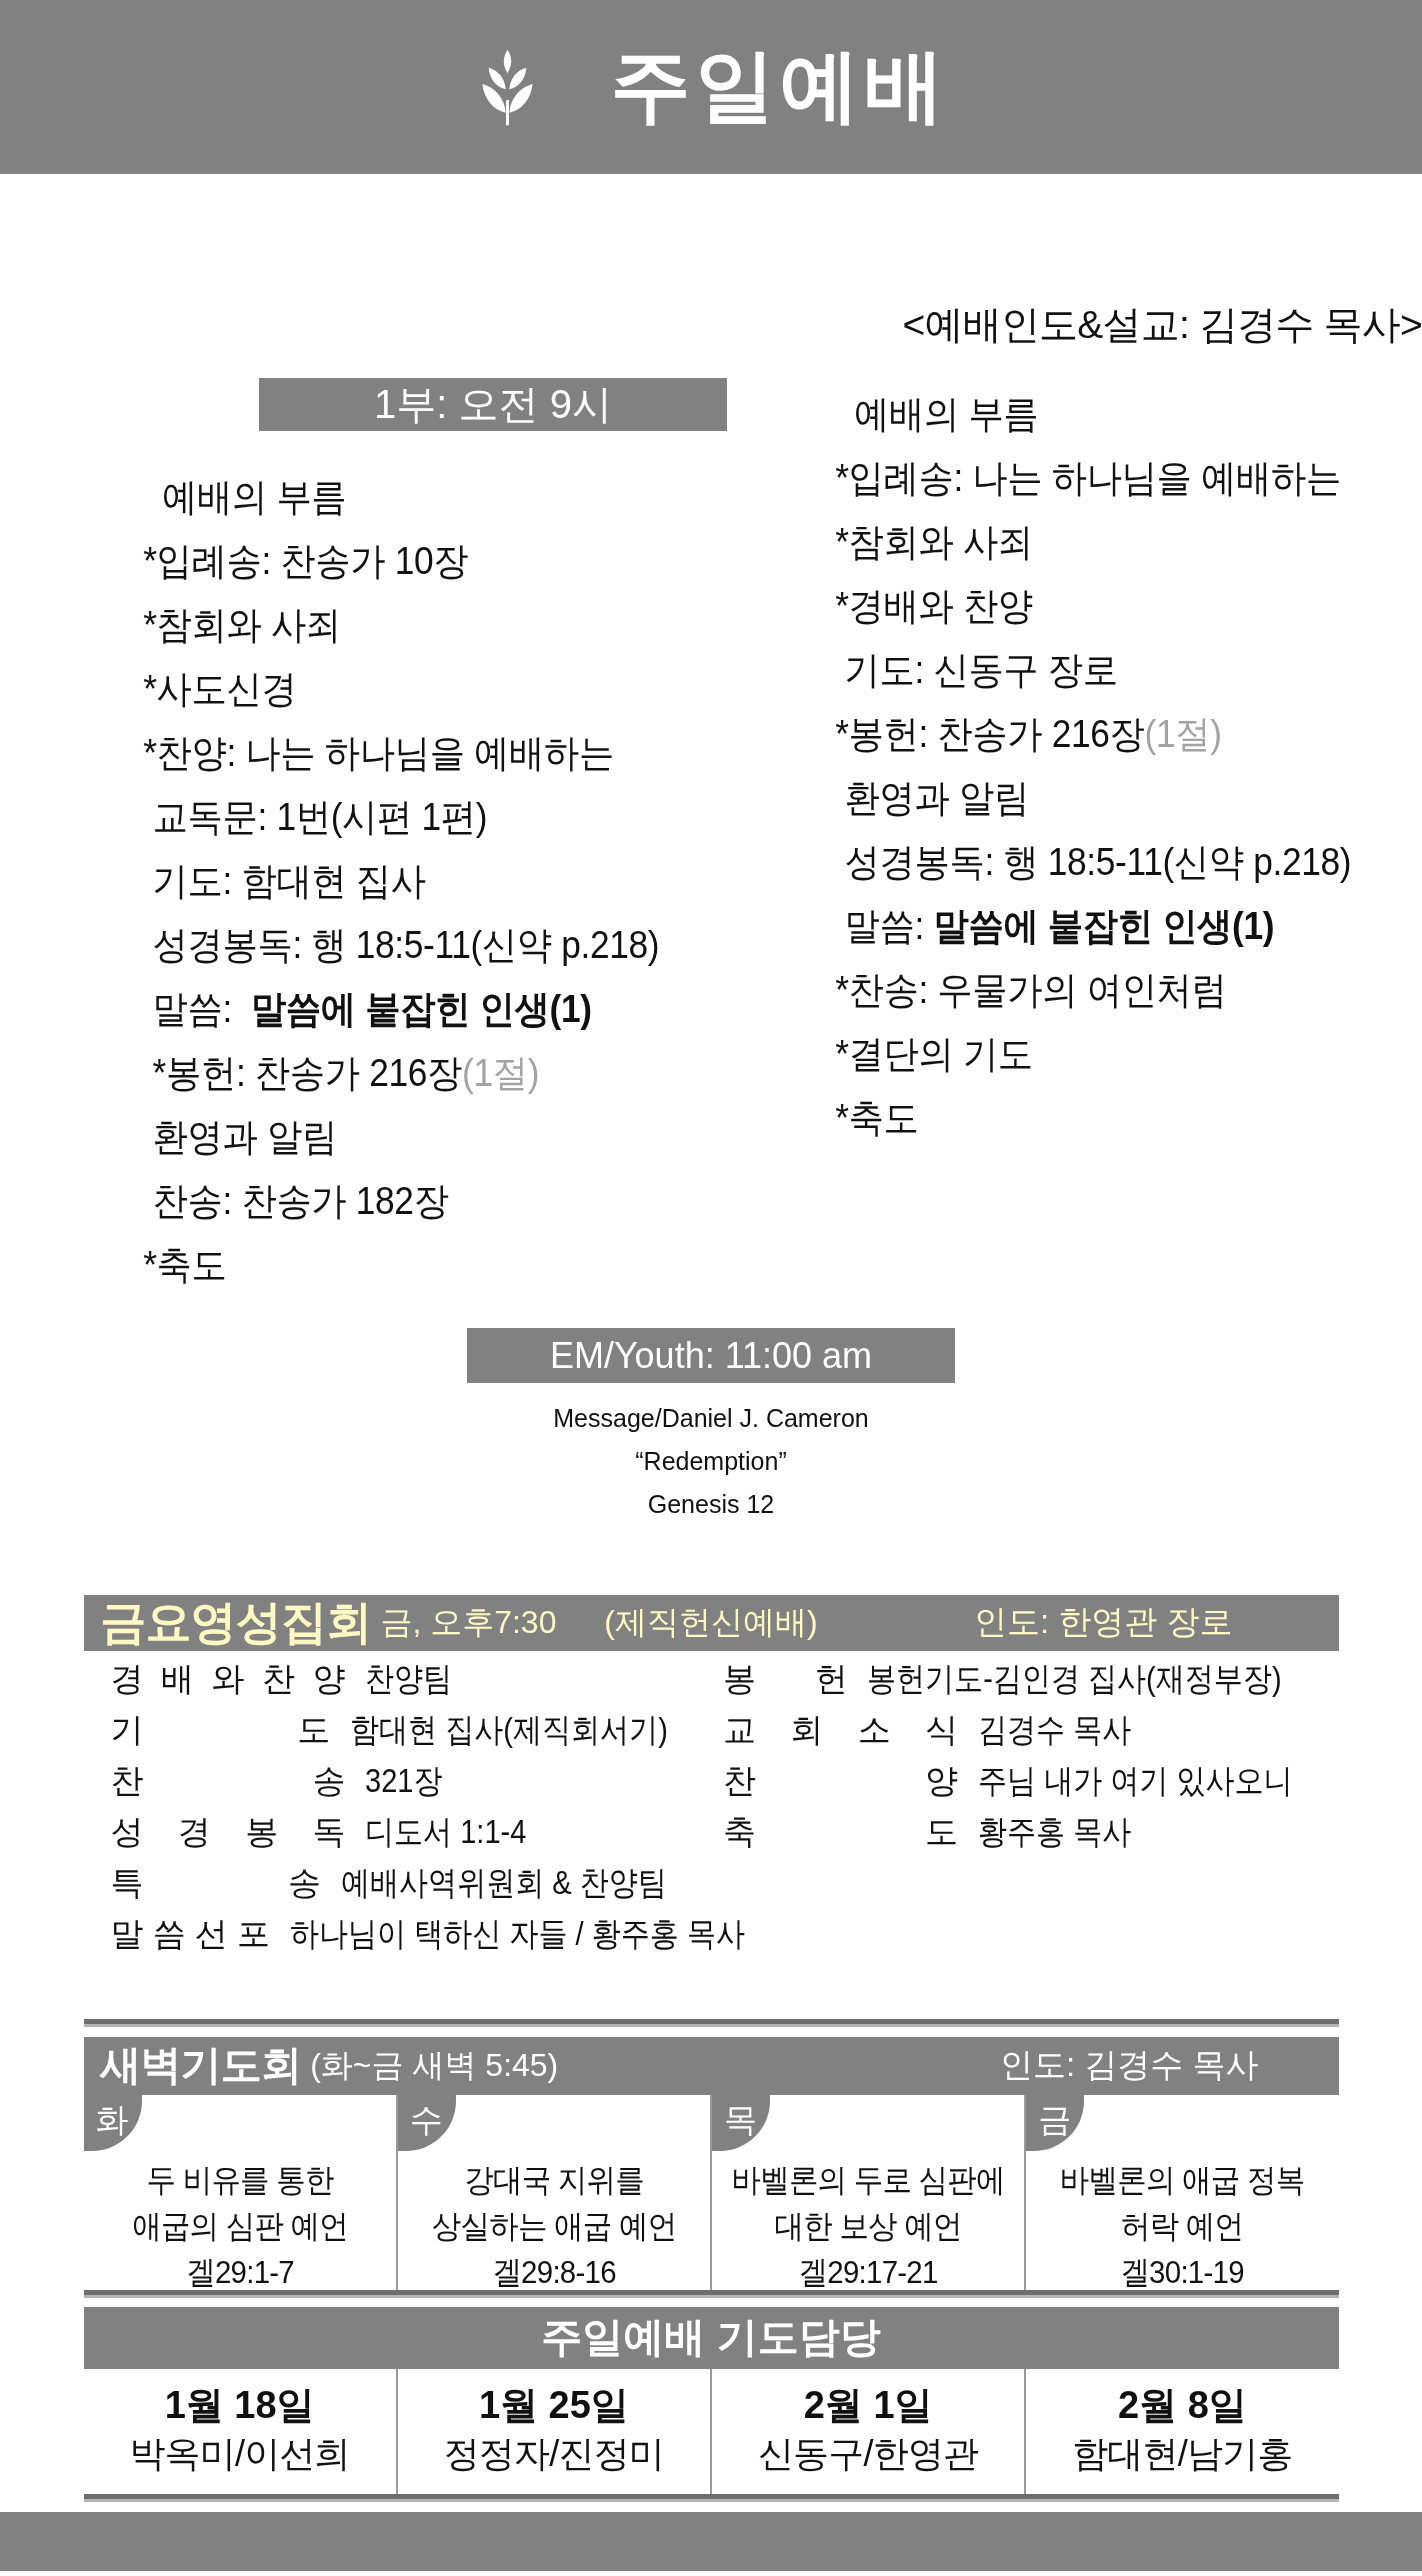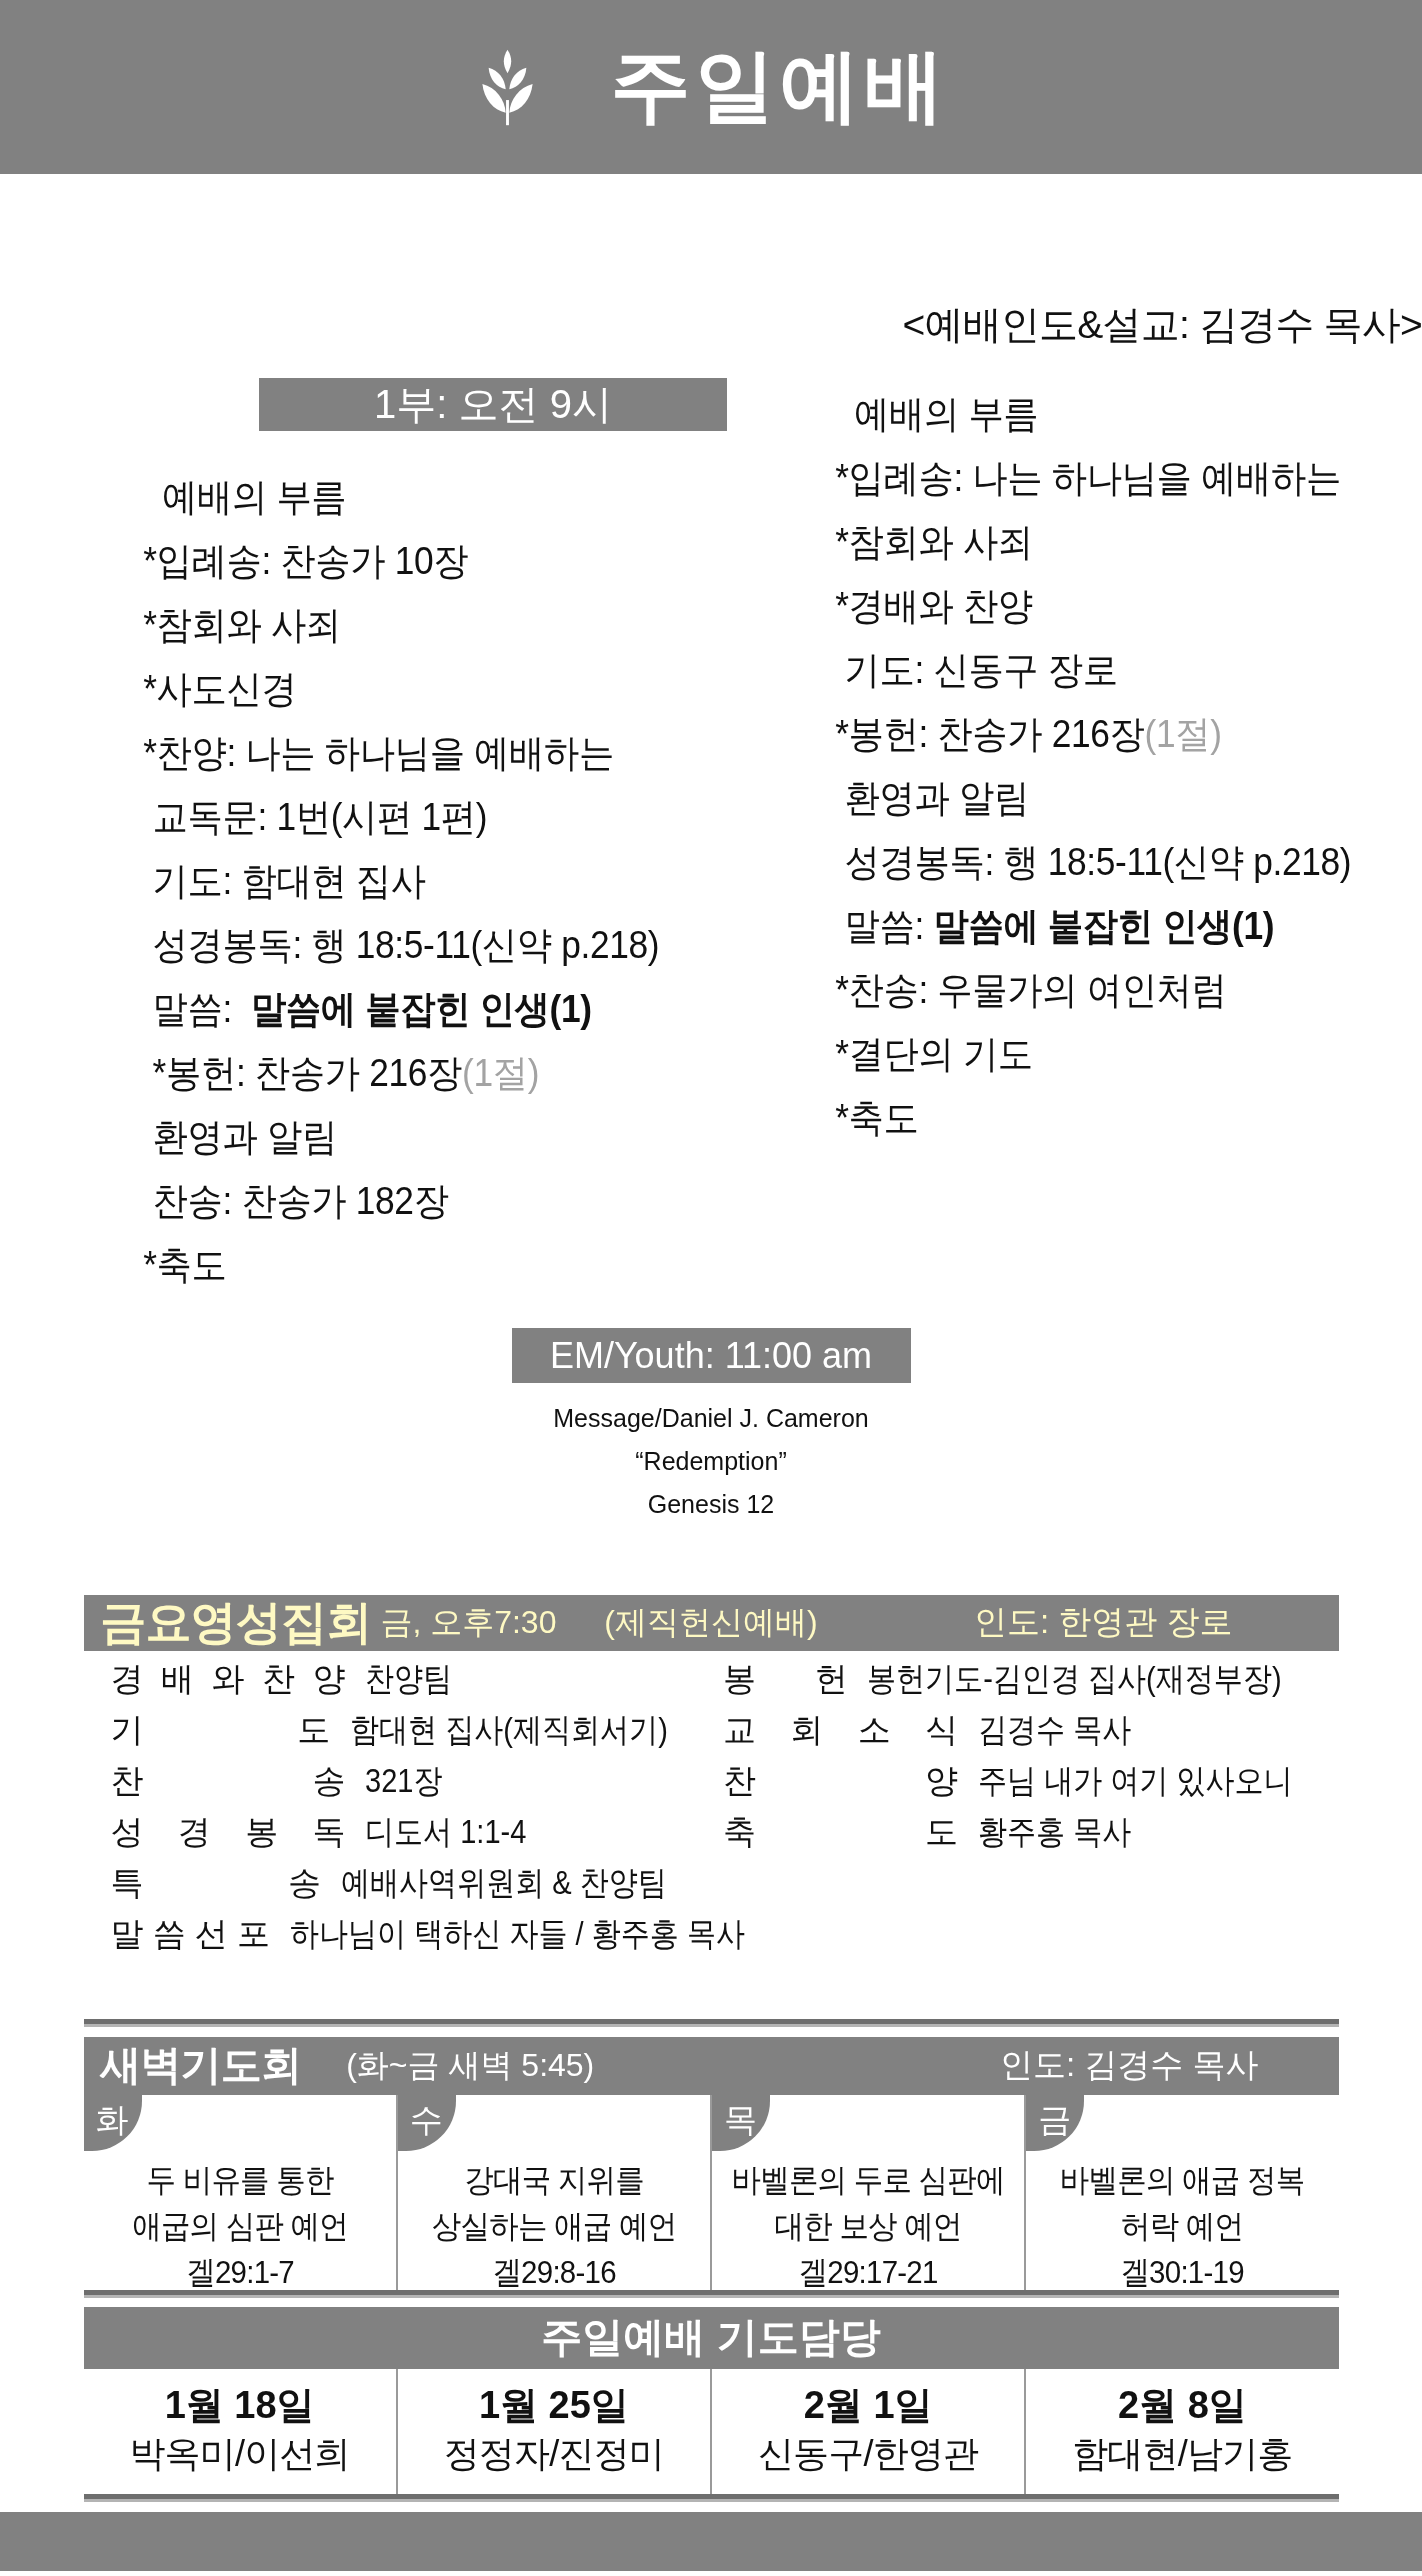--- a/index.html
+++ b/index.html
@@ -21,21 +21,21 @@
             display:flex;align-items:center;justify-content:center;font-size:40px;}
   .col-head.first{margin-left:220px;}
   .col-head.second{margin-left:136px;}
   .wlist{list-style:none;margin:34px 0 0 0;padding:0 0 0 112px;
          transform:scaleX(0.93);transform-origin:left top;}
   .wlist li{white-space:pre;font-size:38px;line-height:64px;letter-spacing:-0.4px;}
   .wlist .b{font-weight:700;}
   .wlist .muted{color:#a3a3a3;}
 
   
-  .em-box{width:399px;height:55px;margin:31px auto 0 auto;background:#818181;color:#fff;
+  .em-box{width:488px;height:55px;margin:31px auto 0 auto;background:#818181;color:#fff;
           display:flex;align-items:center;justify-content:center;font-size:36px;}
   .em-lines{margin-top:13.6px;text-align:center;font-size:25px;line-height:43px;}
 
   
   .content{width:1255px;margin:0 auto;}
 
   
   .fri-bar{position:relative;margin-top:69px;height:56px;background:#818181;color:#fef9c3;
            display:flex;align-items:center;padding:0 0 0 16.7px;box-sizing:border-box;}
   .fri-title{font-size:46px;font-weight:700;letter-spacing:-0.8px;}
@@ -54,21 +54,21 @@
   
   .divider{width:100%;}
   .divider .dk{height:5.3px;background:#6e6e6e;}
   .divider .lt{height:3px;background:#b4b4b4;}
   .div1{margin-top:59px;}
   .div2{margin-top:0;}
   .div3{margin-top:0;}
 
   
   .dawn-bar{margin-top:9.8px;height:58px;background:#818181;color:#fff;
-            display:flex;align-items:center;padding:0 0 0 16.7px;box-sizing:border-box;gap:36px;}
+            display:flex;align-items:center;padding:0 0 0 16.7px;box-sizing:border-box;}
   .dawn-title{font-size:41px;font-weight:700;letter-spacing:-0.8px;}
   .dawn-time{font-size:32px;margin-left:9px;}
   .dawn-leader{margin-left:auto;margin-right:80px;font-size:33px;}
   .days{display:flex;height:195px;}
   .day{flex:1;box-sizing:border-box;text-align:center;}
   .day + .day{border-left:2.3px solid #9a9a9a;}
   .tab{width:58px;height:56px;background:#818181;border-bottom-right-radius:50px;
        color:#fff;font-size:33px;display:flex;box-sizing:border-box;padding:3px 0 0 12px;}
   .day-lines{margin-top:6px;font-size:32px;line-height:46px;letter-spacing:-0.8px;}
   .dline{transform:scaleX(0.92);}

